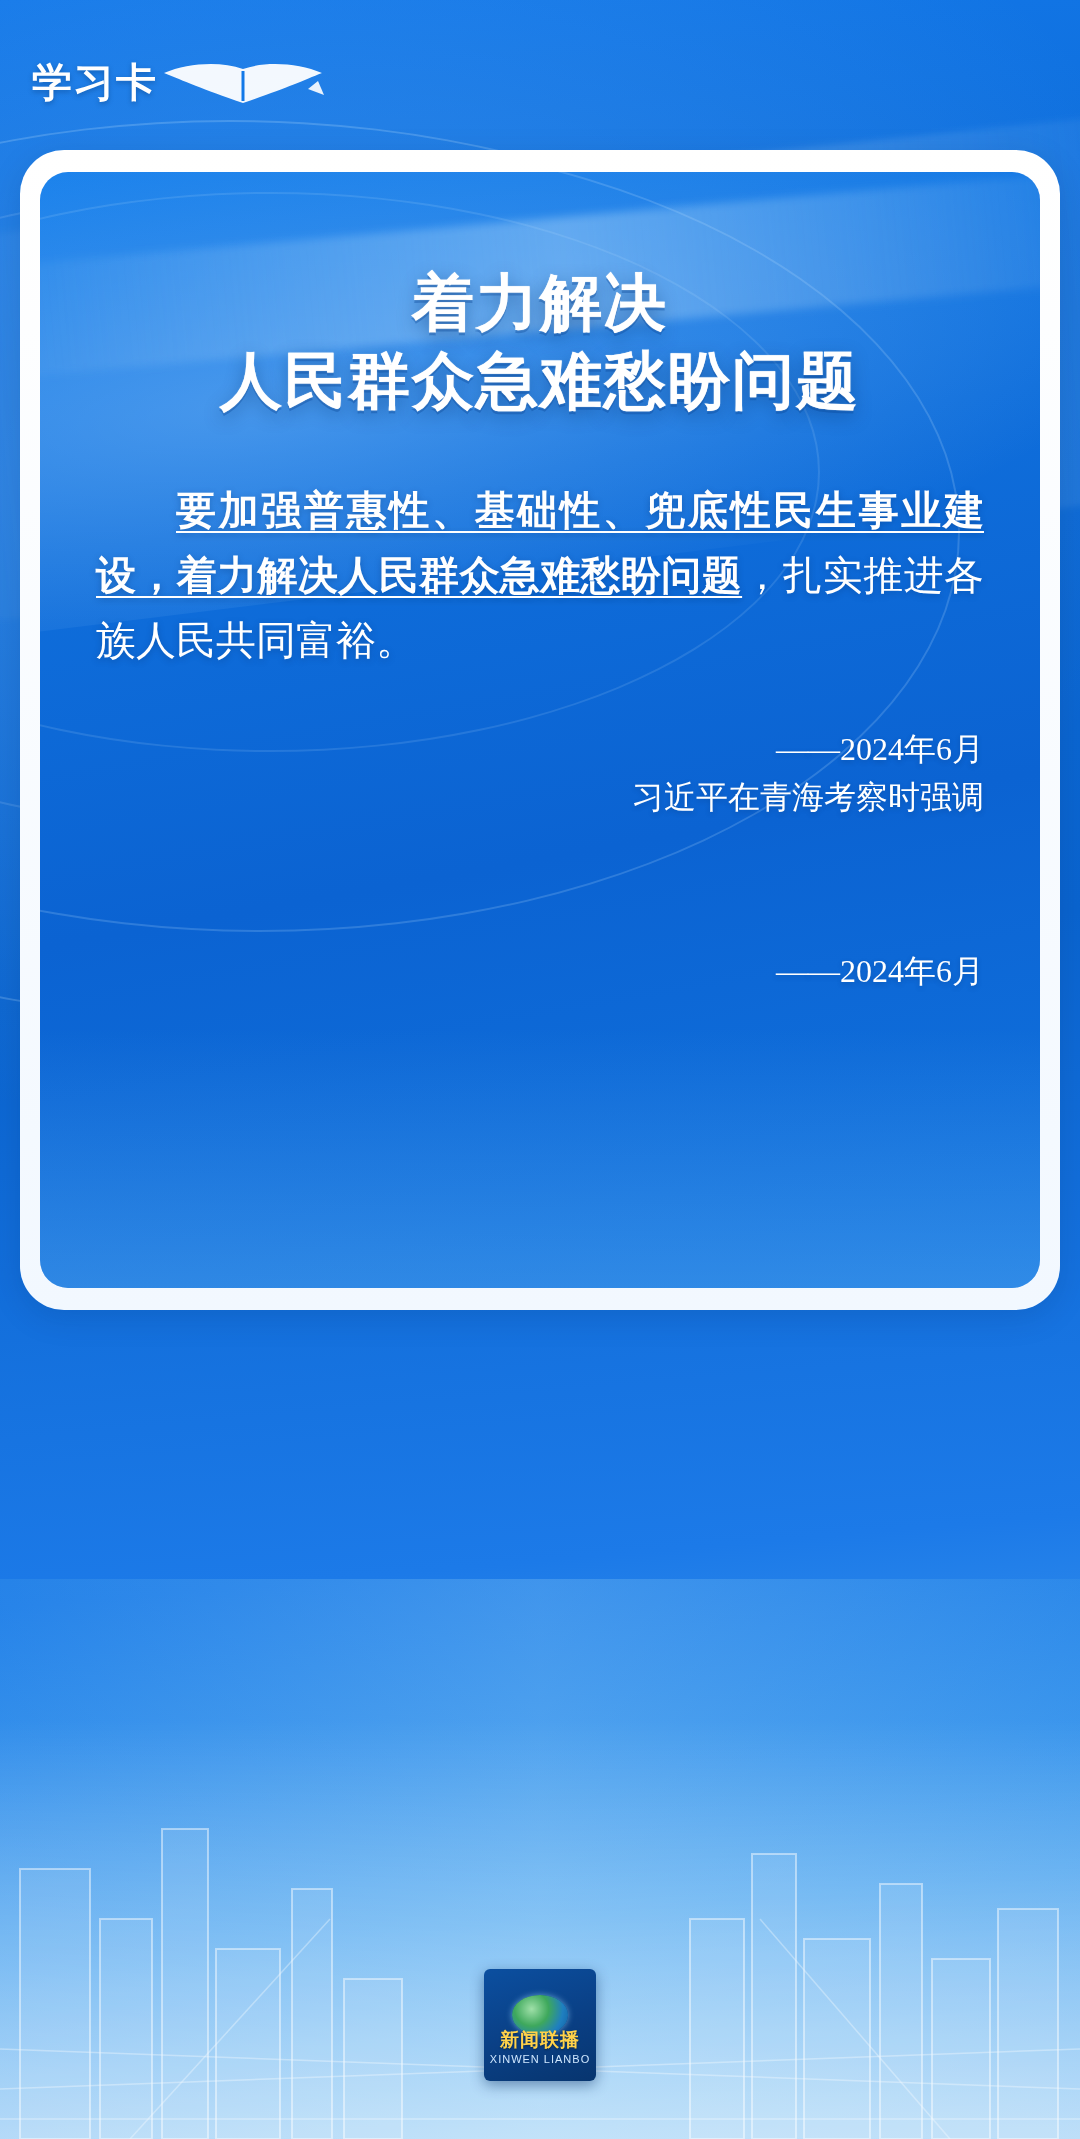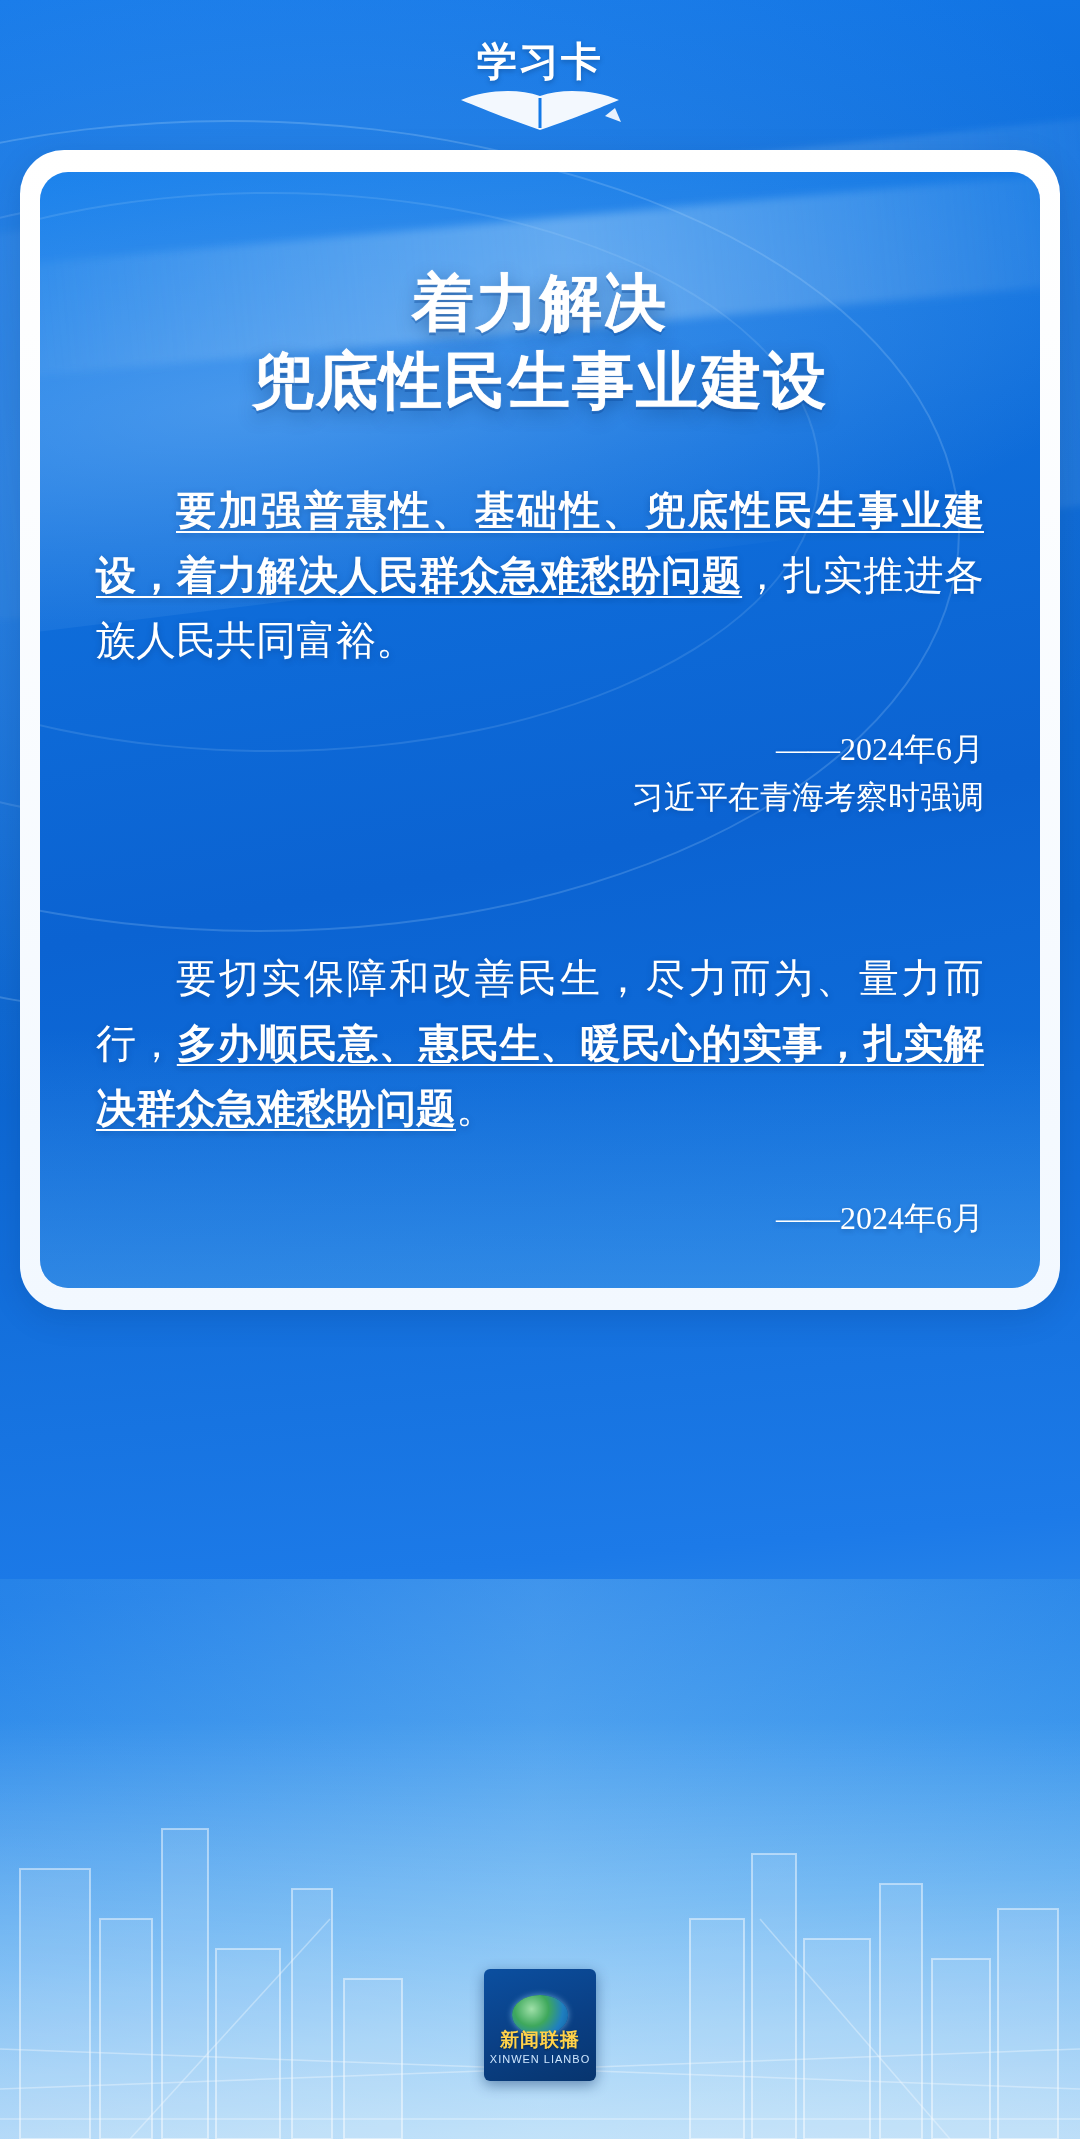--- a/index.html
+++ b/index.html
@@ -46,23 +46,24 @@
       linear-gradient(90deg, rgba(70,160,235,.25) 0%, rgba(140,205,245,.30) 50%, rgba(70,160,235,.25) 100%);
   }
   .skyline { position: absolute; left: 0; right: 0; bottom: 0; height: 520px; opacity: .85; }
 
   
   .header {
     position: absolute;
     top: 28px; left: 0; right: 0;
     height: 110px;
     display: flex;
-    flex-direction: column;
+    flex-direction: row;
     align-items: center;
-    justify-content: flex-end;
+    justify-content: flex-start;
+    padding-left: 32px;
   }
   .brand-title {
     font-family: "Liberation Serif", serif;
     color: #ffffff;
     font-size: 40px;
     font-weight: 700;
     letter-spacing: 2px;
     line-height: 1;
     text-shadow: 0 2px 5px rgba(8,60,120,.45);
   }
@@ -250,33 +251,32 @@
     <div class="card-shine-1"></div>
     <div class="card-shine-2"></div>
     <div class="card-arc c1"></div>
     <div class="card-arc c2"></div>
     <div class="card-grid"></div>
 
     <div class="card-inner">
 
       <div class="headline">
         <div class="l1">着力解决</div>
-        <div class="l2">兜底性民生事业建设</div>
+        <div class="l2">人民群众急难愁盼问题</div>
       </div>
 
       <div class="quote-block first">
         <div class="quote-text"><span class="u">要加强普惠性、基础性、兜底性民生事业建设，着力解决人民群众急难愁盼问题</span><span>，扎实推进各族人民共同富裕。</span></div>
         <div class="attrib">
           <div>——2024年6月</div>
           <div>习近平在青海考察时强调</div>
         </div>
       </div>
 
       <div class="quote-block second">
-        <div class="quote-text"><span>要切实保障和改善民生，尽力而为、量力而行，</span><span class="u">多办顺民意、惠民生、暖民心的实事，扎实解决群众急难愁盼问题</span><span>。</span></div>
         <div class="attrib">
           <div>——2024年6月</div>
         </div>
       </div>
     </div>
   </div>
 </div>
 
 <div class="footer">
   <div class="xw-badge">

